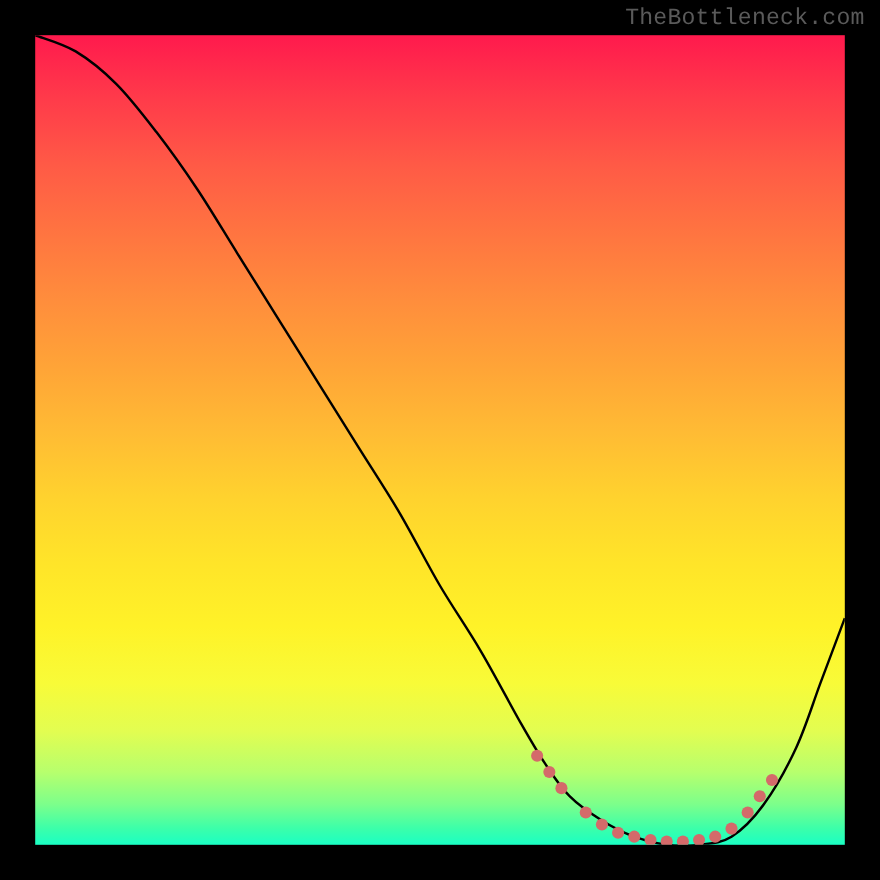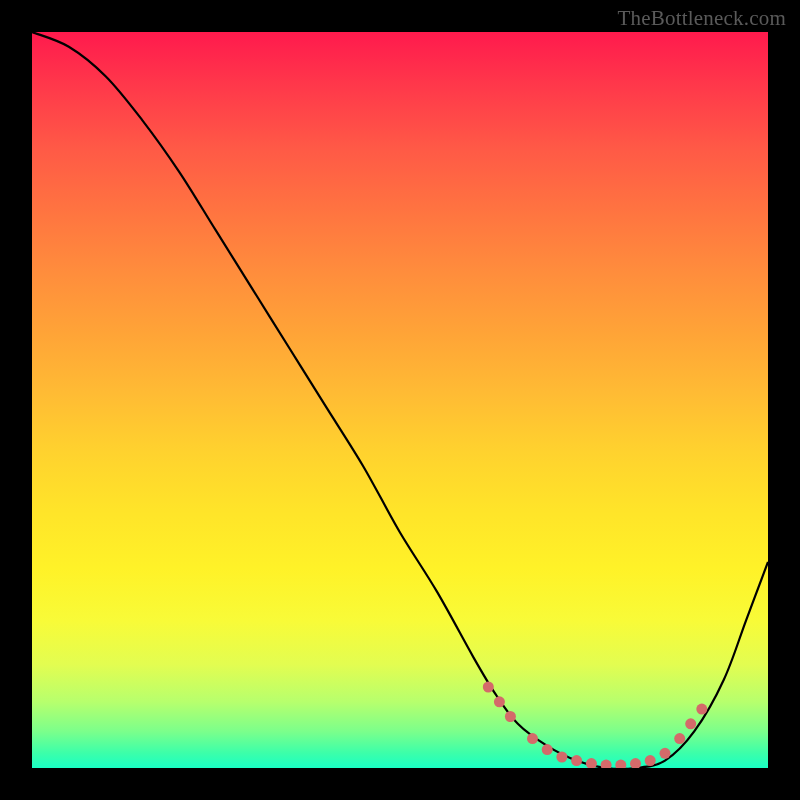--- a/index.html
+++ b/index.html
@@ -50,21 +50,21 @@
     stroke: #000;
     stroke-width: 2.2;
   }
   .marker {
     fill: #d46a6a;
   }
   .watermark {
     position: absolute;
     top: 6px;
     right: 14px;
-    font-family: Liberation Serif, serif;
+    font-family: Liberation Mono, monospace;
     font-size: 21px;
     color: #5a5a5a;
     letter-spacing: 0.2px;
     text-align: right;
   }
 </style>
 </head>
 <body>
 
 <div class="watermark">TheBottleneck.com</div>

